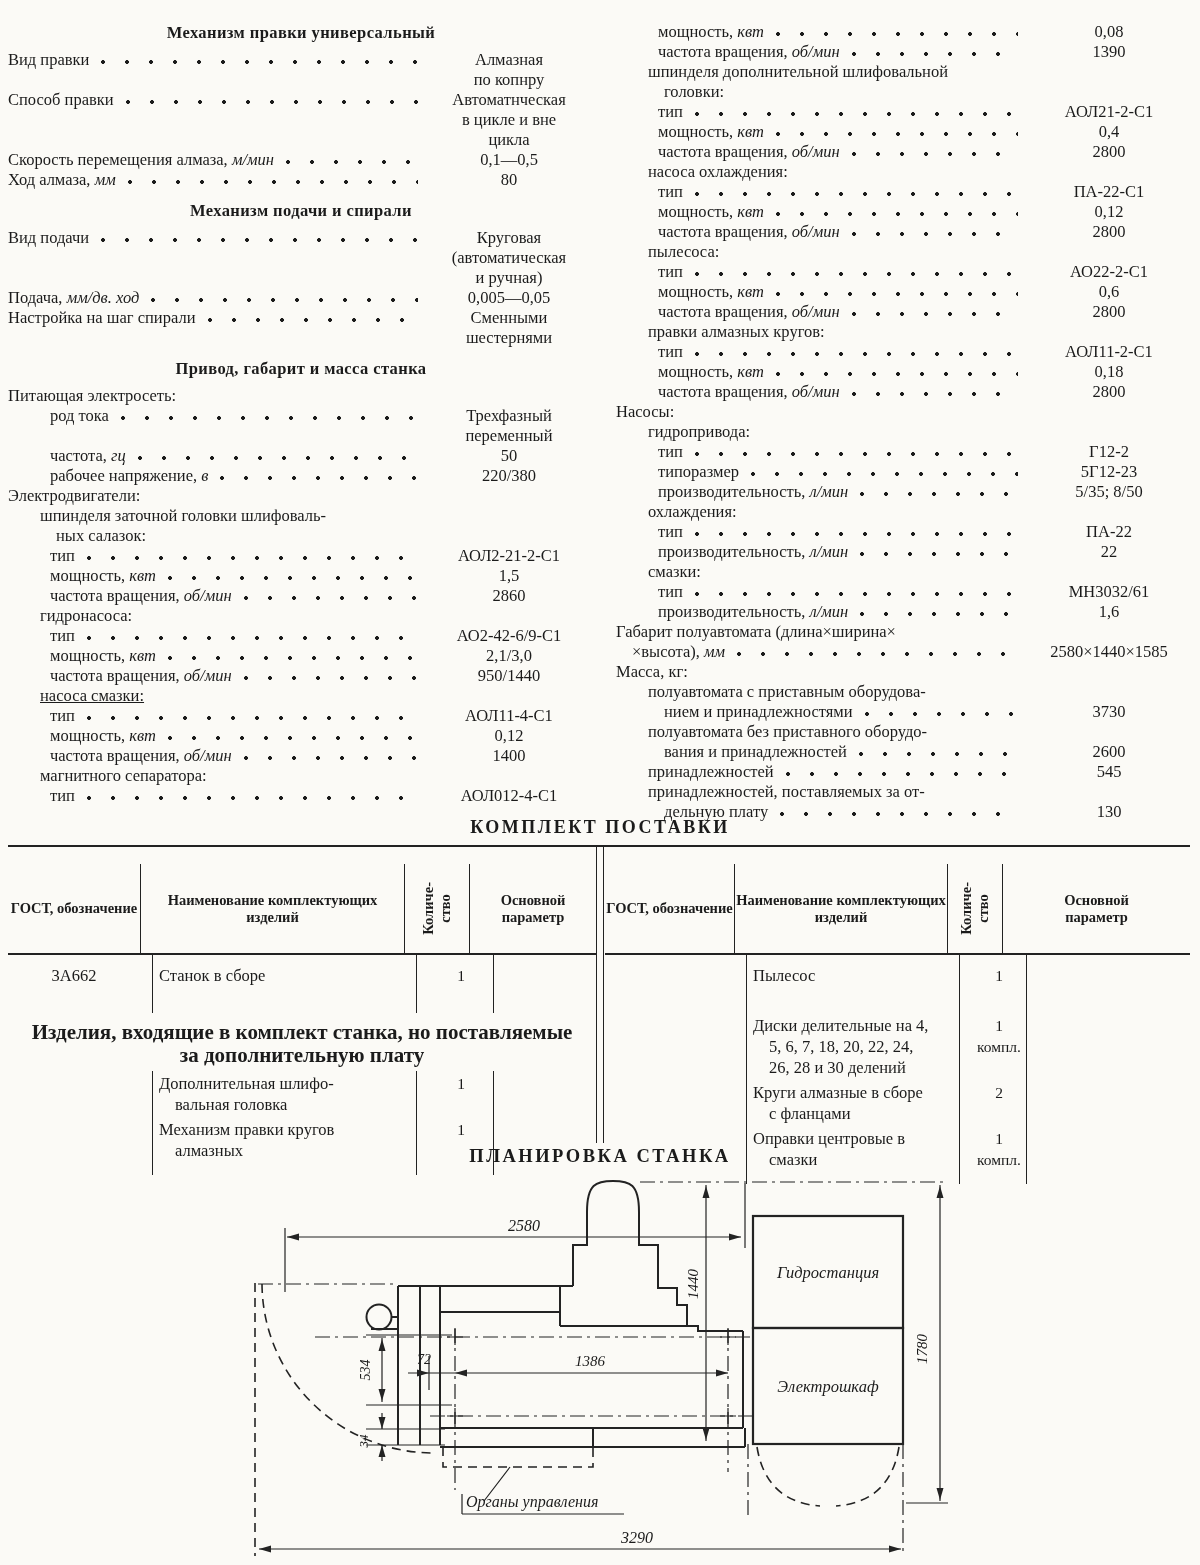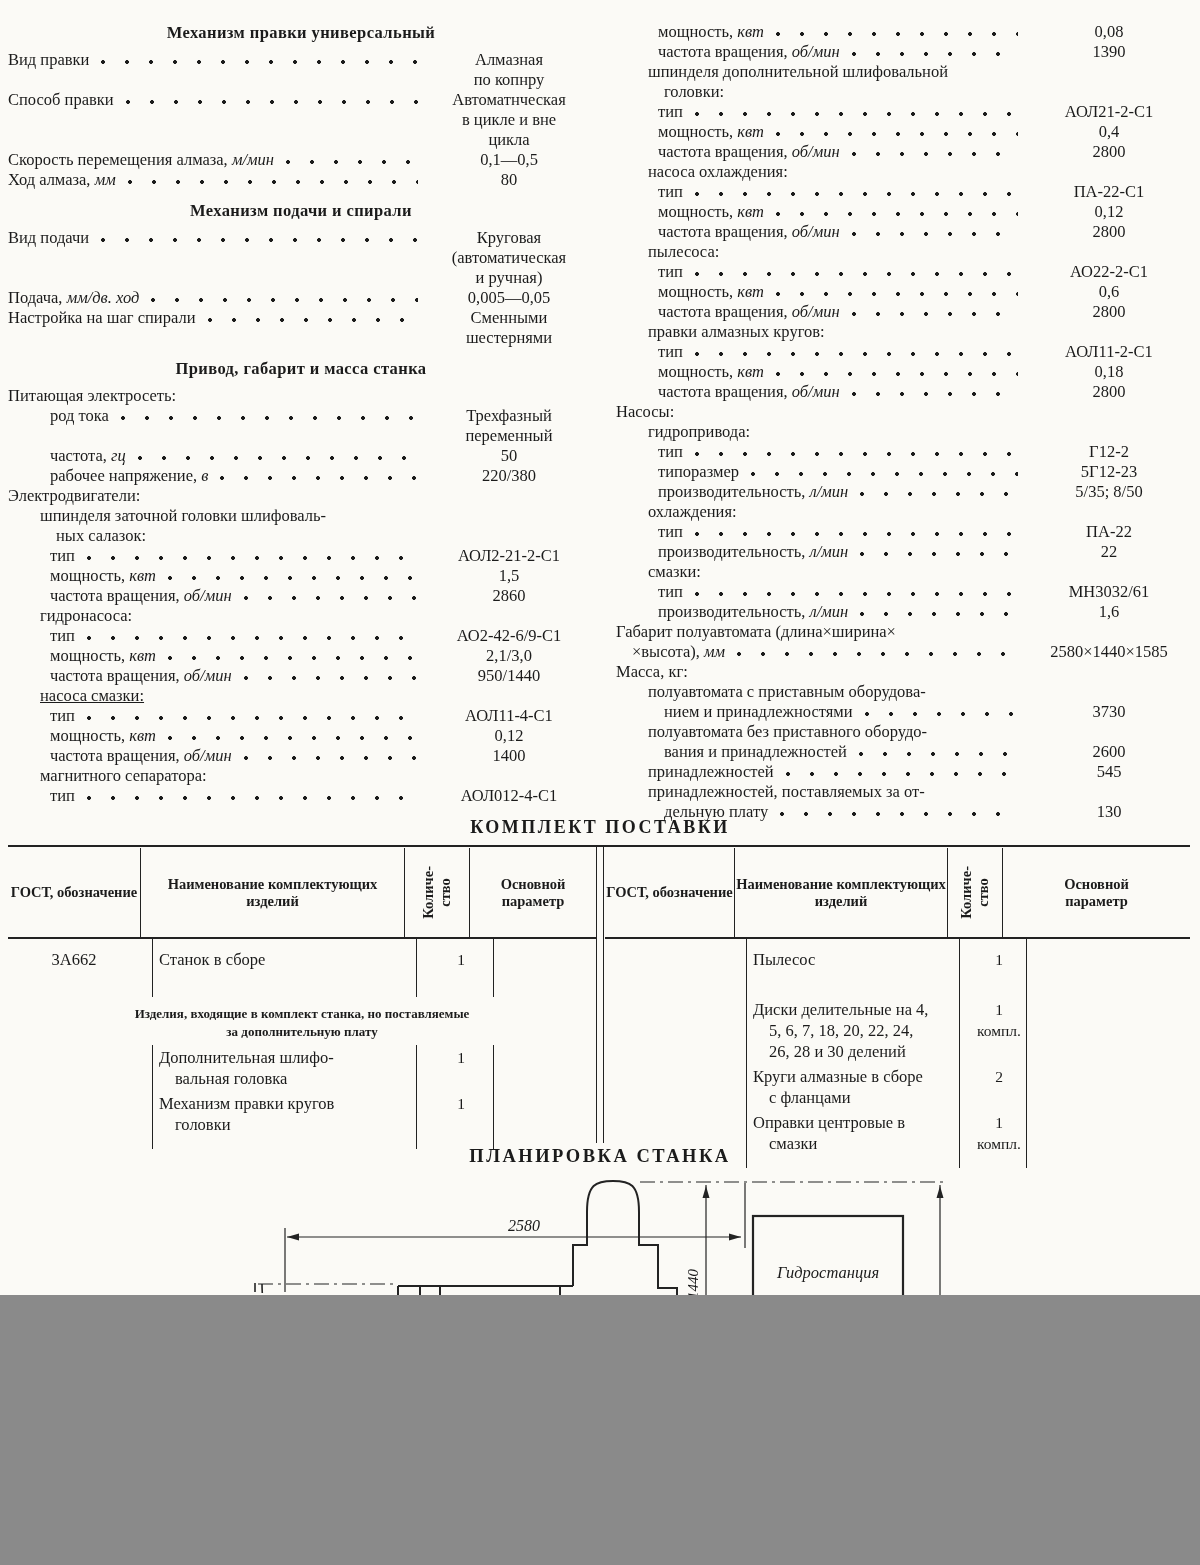--- a/index.html
+++ b/index.html
@@ -1,16 +1,16 @@
 <!DOCTYPE html>
 <html><head>
 <meta charset="utf-8">
 <style>
   html,body{margin:0;padding:0;background:#8a8a8a;}
-  .page{position:relative;width:1200px;height:1295px;margin:0 auto;background:#fbfaf6;
+  .page{position:relative;width:1200px;height:1565px;margin:0 auto;background:#fbfaf6;
         font-family:"Liberation Serif",serif;color:#1b1b1b;overflow:hidden;}
   
   .col{position:absolute;top:0;font-size:16.5px;line-height:20px;}
   .col-left{left:8px;width:586px;padding-top:12px;}
   .col-right{left:600px;width:594px;padding-top:22px;padding-left:16px;box-sizing:border-box;}
   .spec-h{font-weight:bold;text-align:center;margin:11px 0 7px;letter-spacing:.4px;}
   .grp-line,.pre-line{white-space:nowrap;}
   .hang{padding-left:16px;}
   .srow{display:flex;align-items:flex-start;}
   .slbl{white-space:nowrap;flex:none;}
@@ -18,39 +18,39 @@
   .dots{flex:1;min-width:8px;height:20px;margin:0 6px;
         background-image:radial-gradient(circle at 8px 12px,#1b1b1b 1.6px,rgba(0,0,0,0) 2.2px);
         background-size:24px 20px;background-repeat:repeat-x;}
   .sval{flex:none;width:170px;text-align:center;white-space:pre-line;}
   
   .tbl-title{position:absolute;top:817px;left:0;width:1200px;text-align:center;
              font-weight:bold;font-size:18px;letter-spacing:2.5px;}
   .tbl{position:absolute;top:845px;left:8px;width:1182px;height:296px;border-top:2.6px solid #222;}
   .dbl{position:absolute;left:588px;top:0;height:100%;width:6px;
        border-left:1.6px solid #222;border-right:1.6px solid #222;}
-  .half{position:absolute;top:1px;}
+  .half{position:absolute;top:17px;}
   .half-l{left:0;width:588px;}
   .half-r{left:597px;width:585px;}
   .thead{display:grid;height:89px;border-bottom:2.6px solid #222;}
   .half-l .grid4{grid-template-columns:132px 265px 65px 126px;}
   .half-r .grid4{grid-template-columns:129px 214px 55px 187px;}
   .th{display:flex;align-items:center;justify-content:center;text-align:center;
       font-size:14.5px;line-height:17px;font-weight:bold;white-space:pre-line;height:100%;box-sizing:border-box;}
   .qtyv{writing-mode:vertical-rl;transform:rotate(180deg);}
   .trow{display:grid;gap:12px;}
   .td{font-size:16.5px;line-height:21px;padding:2px 6px;box-sizing:border-box;}
   .bL{border-left:1.6px solid #222;}
   .bR{border-right:1.6px solid #222;}
   .c-gost{text-align:center;padding-top:9px;}
   .c-qty{text-align:center;white-space:pre-line;padding-left:1px;padding-right:1px;font-size:15.5px;}
   .row1 .td{padding-top:10px;min-height:58px;}
   .rowN .td{min-height:44px;}
   .rowLast .td{padding-bottom:14px;}
-  .tnote{font-weight:bold;text-align:center;font-size:13px;line-height:18px;
+  .tnote{font-weight:bold;text-align:center;font-size:21px;line-height:23px;
          padding:8px 0 4px;white-space:pre-line;}
   
   .drw-title{position:absolute;top:1146px;left:0;width:1200px;text-align:center;
              font-weight:bold;font-size:18.5px;letter-spacing:2.5px;}
   .drw{position:absolute;left:0;top:1158px;}
   .drw .ln{stroke:#232323;stroke-width:2;fill:none;}
   .drw .bx{stroke:#232323;stroke-width:2.2;fill:none;}
   .drw .tn{stroke:#232323;stroke-width:1.2;fill:none;}
   .drw .dsh{stroke:#232323;stroke-width:1.6;fill:none;stroke-dasharray:9 6;}
   .drw .ddt{stroke:#232323;stroke-width:1.2;fill:none;stroke-dasharray:15 5 3 5;}
@@ -479,21 +479,21 @@
             <div>Дополнительная шлифо-</div>
             <div class=" hang">вальная головка</div>
           </div>
           <div class="td bR c-qty">1</div>
           <div class="td"></div>
         </div>
         <div class="trow grid4 rowN rowLast">
           <div class="td c-gost"></div>
           <div class="td bL bR">
             <div>Механизм правки кругов</div>
-            <div class=" hang">головки</div>
+            <div class=" hang">алмазных</div>
           </div>
           <div class="td bR c-qty">1</div>
           <div class="td"></div>
         </div>
       </div>
     <div class="dbl"></div>
     <div class="half half-r" id="halfR">
         <div class="thead grid4">
           <div class="th">ГОСТ, обозначение</div>
           <div class="th bL bR">Наименование комплектующих

